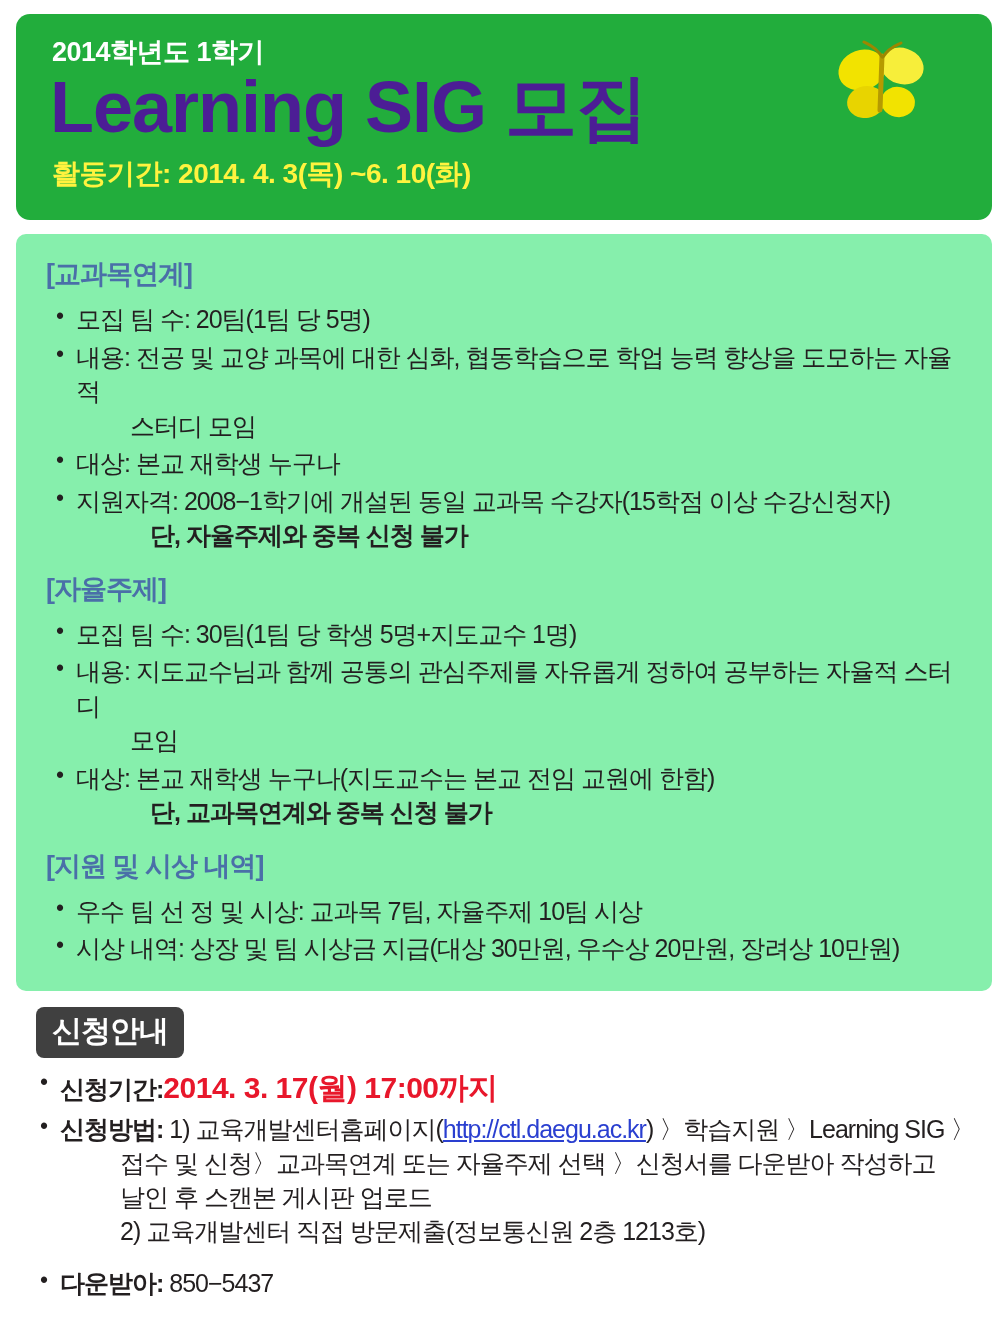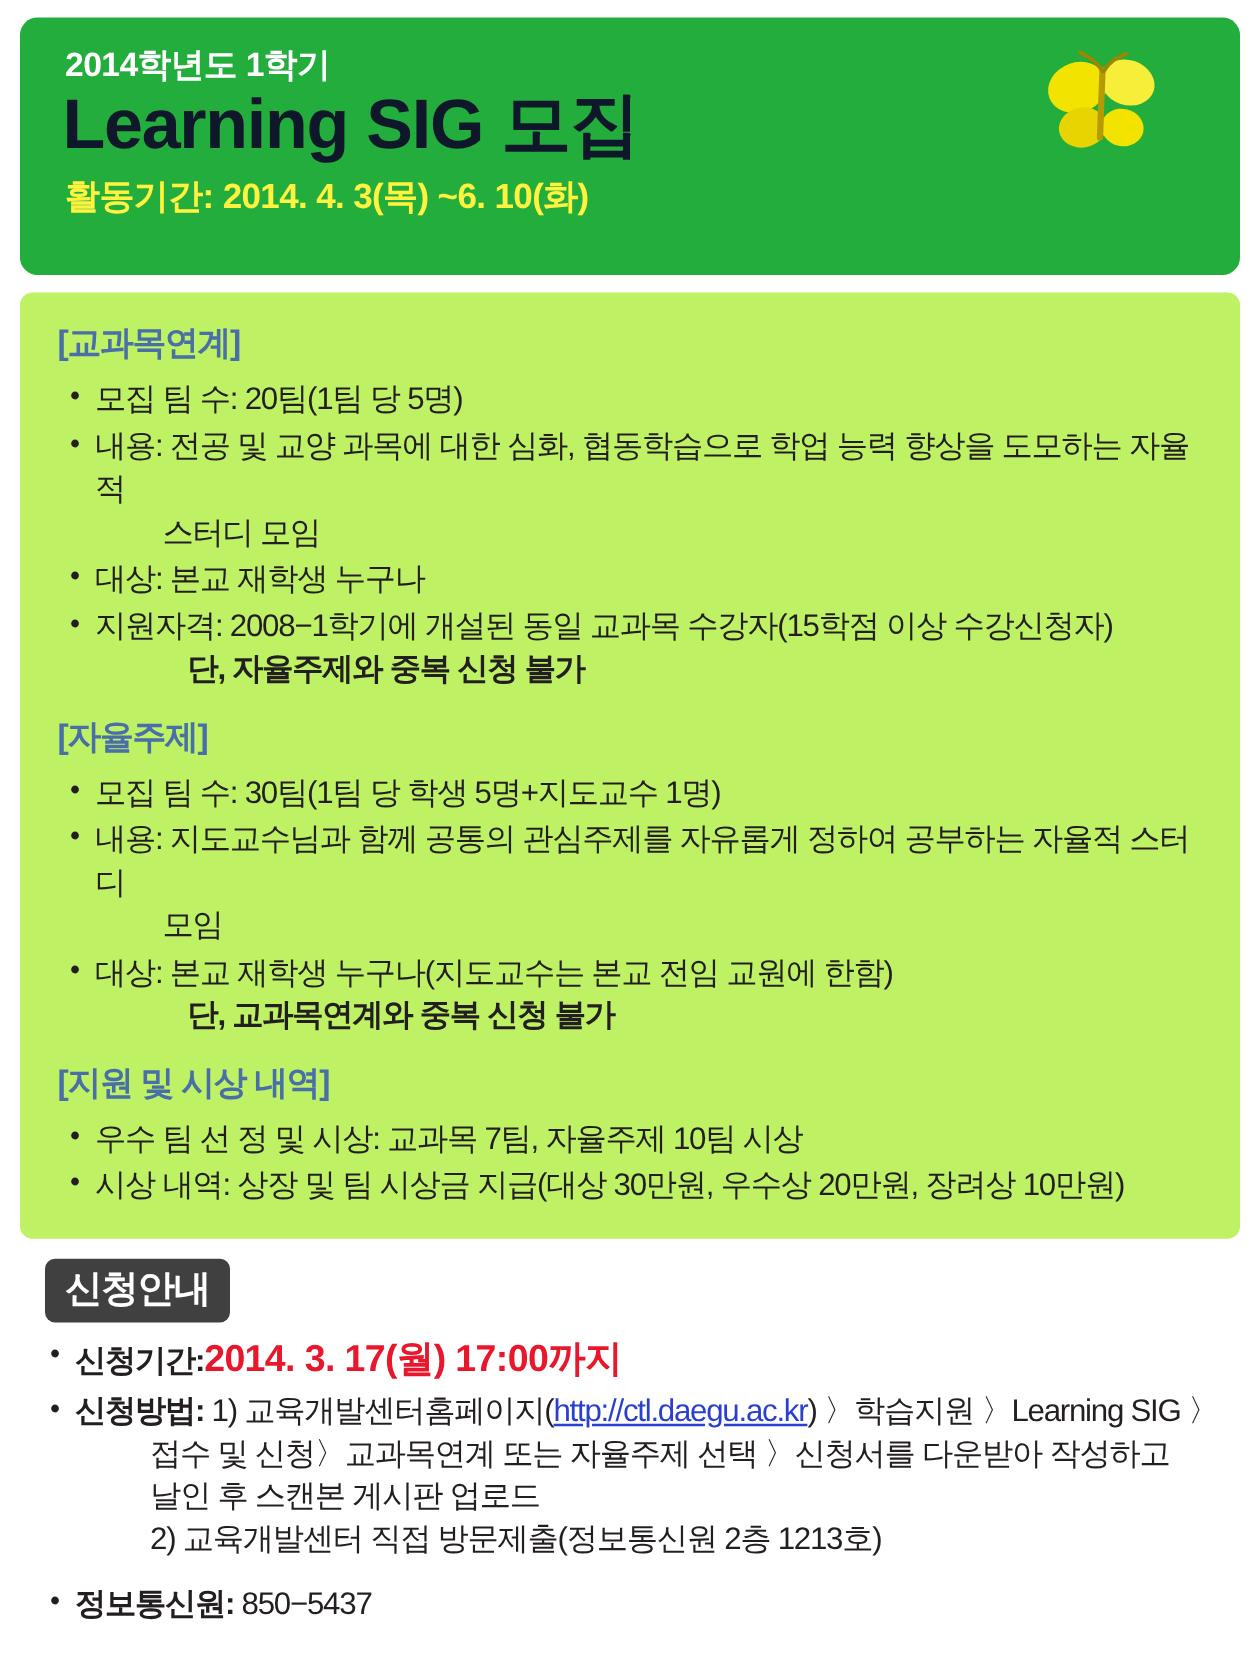--- a/index.html
+++ b/index.html
@@ -36,22 +36,22 @@
   }
   .header-sub {
     color: #ffffff;
     font-size: 27px;
     font-weight: bold;
     letter-spacing: -0.5px;
     line-height: 1.1;
     margin: 6px 0 0 10px;
   }
   .header-title {
-    color: #0f172a;
-    font-size: 56px;
+    color: #4c1d95;
+    font-size: 72px;
     font-weight: bold;
     letter-spacing: -1px;
     line-height: 1.05;
     margin: 2px 0 0 8px;
   }
   .header-period {
     color: #fff33f;
     font-size: 28px;
     font-weight: bold;
     letter-spacing: -0.5px;
@@ -61,21 +61,21 @@
     position: absolute;
     right: 56px;
     top: 26px;
     width: 110px;
     height: 92px;
   }
 
   
   .panel {
     margin-top: 14px;
-    background: #bef264;
+    background: #86efac;
     border-radius: 10px;
     padding: 18px 22px 22px 22px;
     box-sizing: border-box;
   }
   .sec-title {
     color: #4a6fa8;
     font-size: 27px;
     font-weight: bold;
     letter-spacing: -1px;
     margin: 4px 0 10px 8px;
@@ -228,19 +228,19 @@
         <span class="label">신청기간:</span><span class="deadline">2014. 3. 17(월) 17:00까지</span>
       </li>
       <li>
         <span class="label">신청방법:</span>
         <span>1) 교육개발센터홈페이지(</span><a class="link" href="#">http://ctl.daegu.ac.kr</a><span>) 〉학습지원 〉Learning SIG 〉</span>
         <span class="sub-line">접수 및 신청〉교과목연계 또는 자율주제 선택 〉신청서를 다운받아 작성하고</span>
         <span class="sub-line">날인 후 스캔본 게시판 업로드</span>
         <span class="sub-line2">2) 교육개발센터 직접 방문제출(정보통신원 2층 1213호)</span>
       </li>
       <li class="phone-item">
-        <span class="label">정보통신원:</span>
+        <span class="label">다운받아:</span>
         <span>850−5437</span>
       </li>
     </ul>
   </div>
 
 </div>
 
 </body></html>

